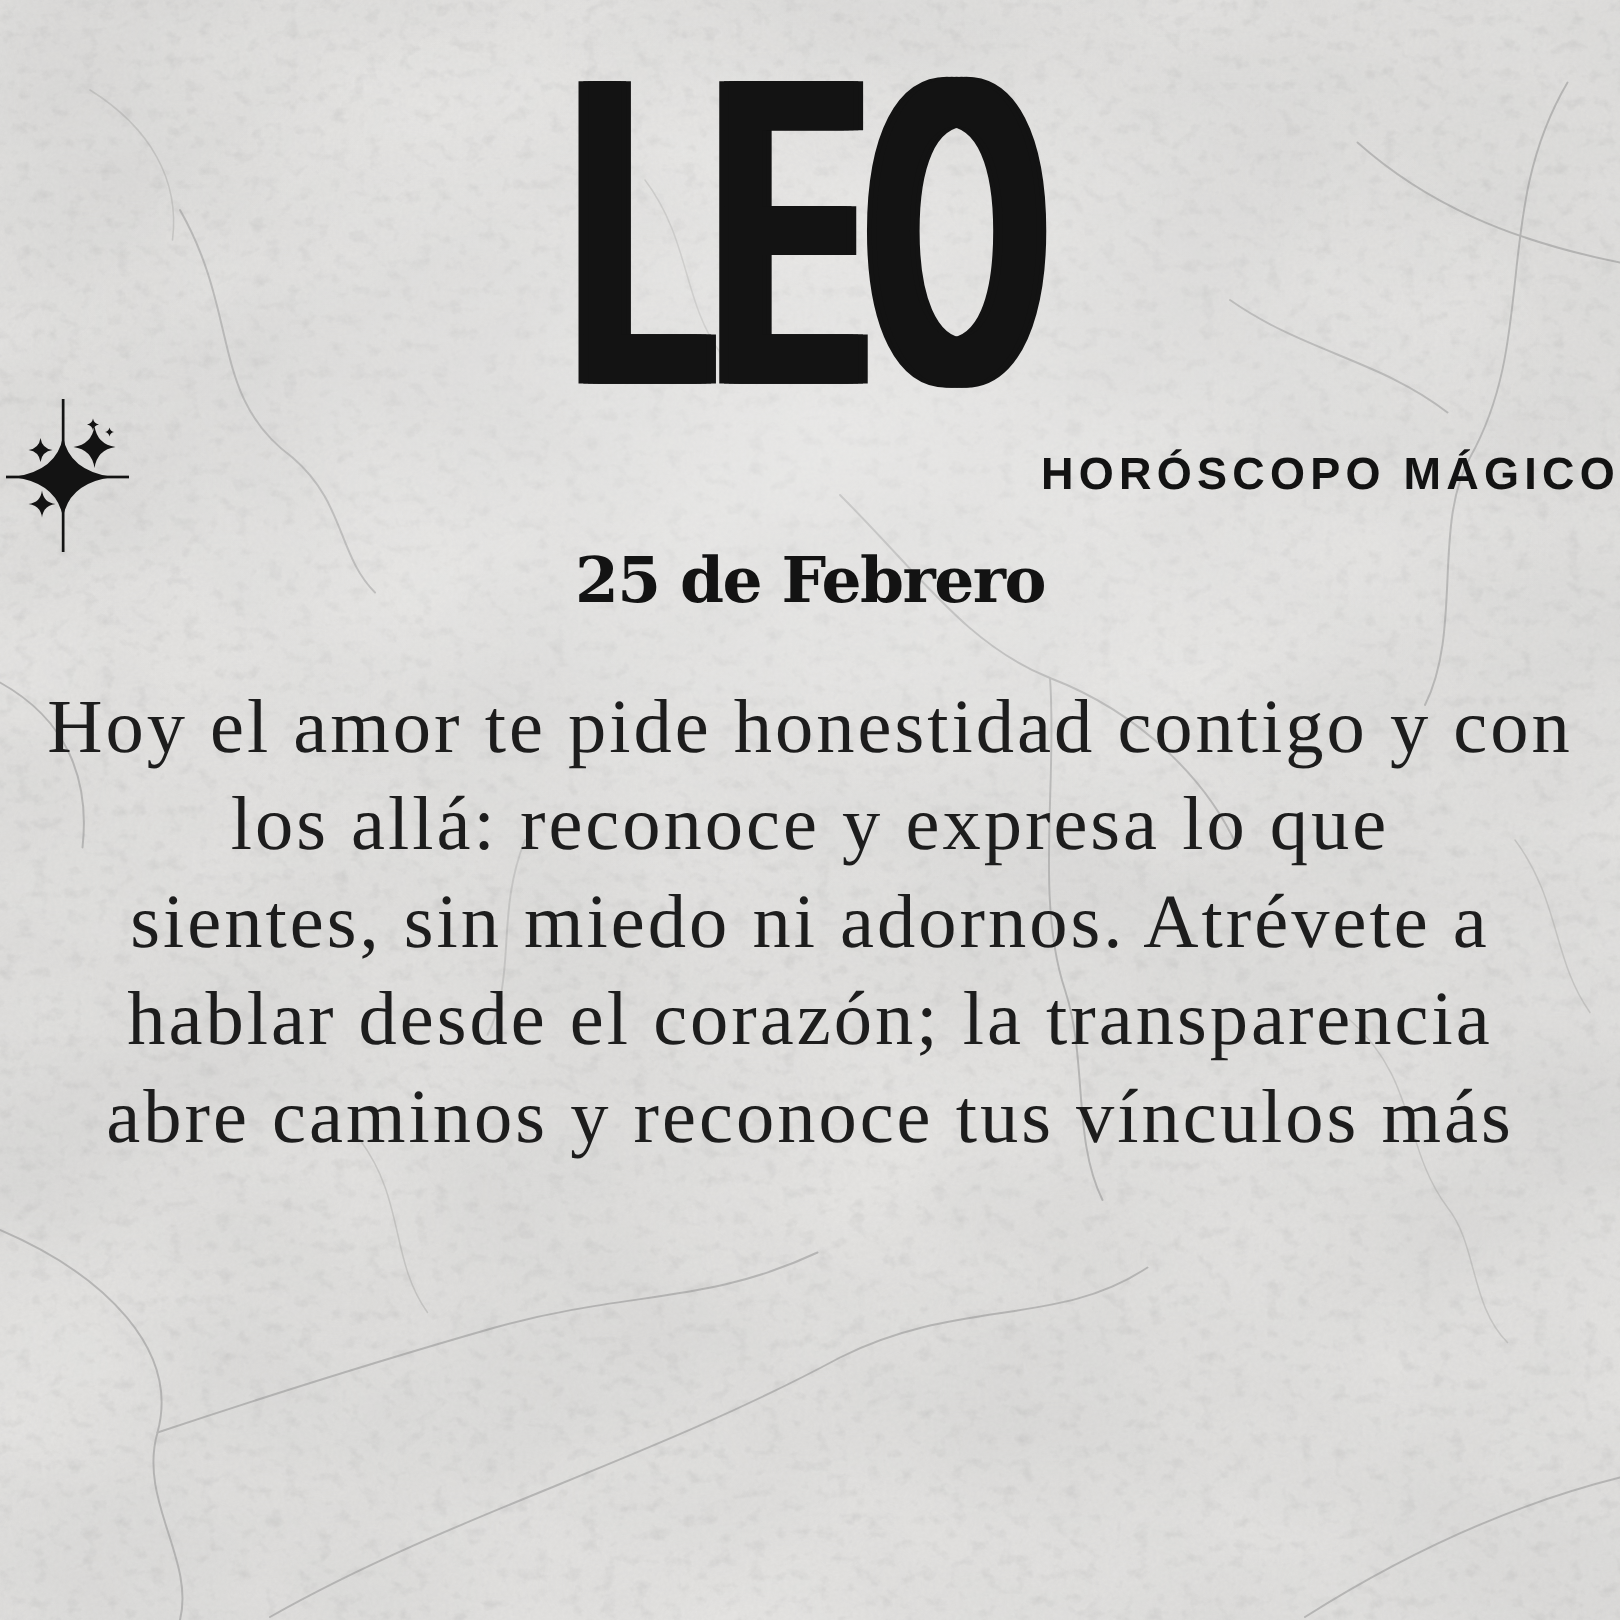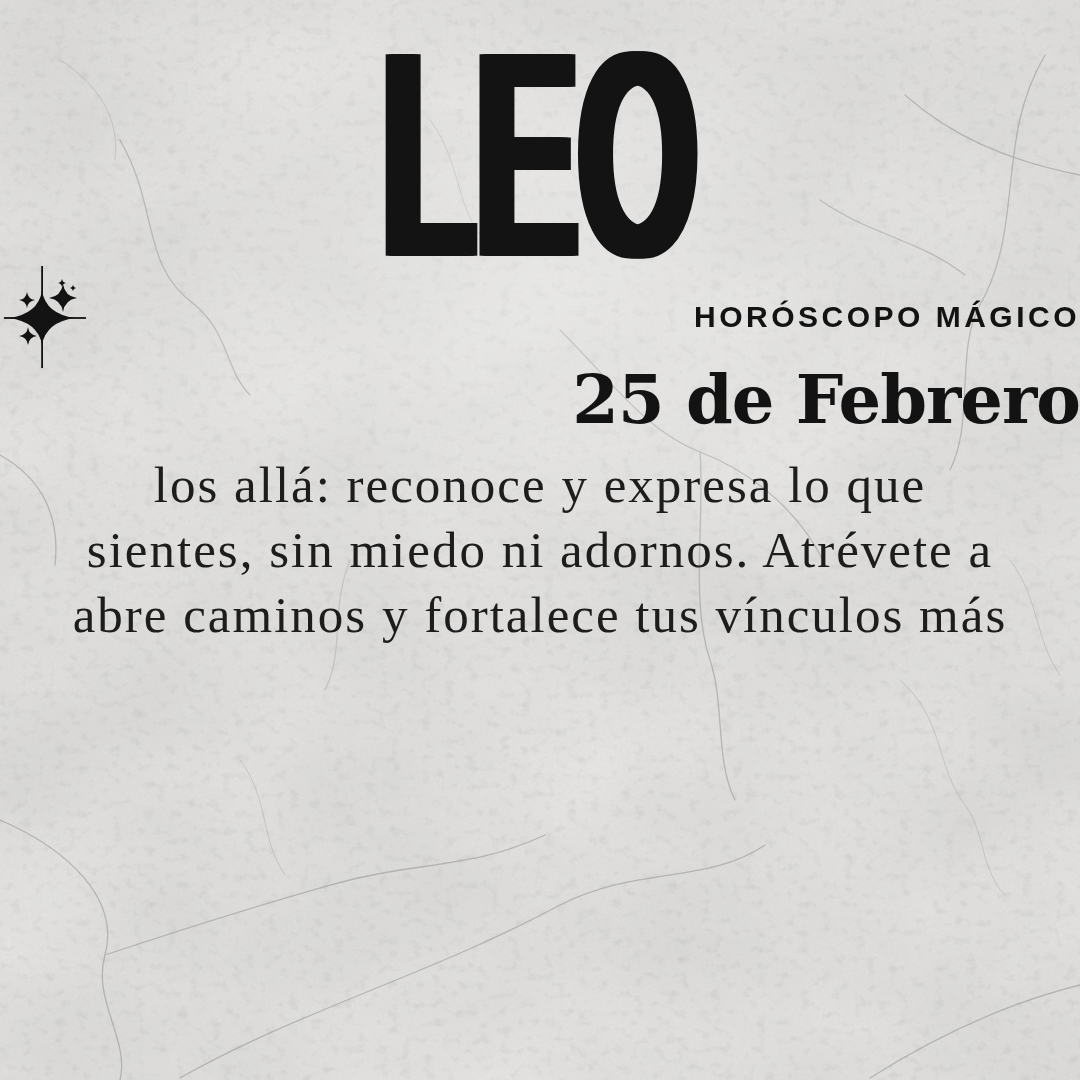--- a/index.html
+++ b/index.html
@@ -60,24 +60,24 @@
     font-weight: bold;
     font-size: 30px;
     letter-spacing: 3.5px;
     color: var(--ink, #131313);
     white-space: nowrap;
   }
 
   
   .date {
     position: absolute; top: 366px; left: 0; right: 0;
-    text-align: right;
+    text-align: center;
     font-family: "DejaVu Serif", serif;
     font-weight: bold;
-    font-size: 67px;
+    font-size: 42px;
     letter-spacing: -1px;
     line-height: 1;
     color: var(--ink, #131313);
   }
 
   
   .body-text {
     position: absolute; top: 453px; left: 0; right: 0;
     text-align: center;
   }
@@ -162,19 +162,21 @@
 
         <path d="M62,17 Q62.6,20.4 66,21 Q62.6,21.6 62,25 Q61.4,21.6 58,21 Q61.4,20.4 62,17 Z"></path>
         <path d="M73,23 Q73.5,25.5 76,26 Q73.5,26.5 73,29 Q72.5,26.5 70,26 Q72.5,25.5 73,23 Z"></path>
       </svg>
       <span class="brand-label">HORÓSCOPO MÁGICO</span>
     </div>
 
     <h2 class="date" style="margin:0; font-weight:bold;">25 de Febrero</h2>
 
     <div class="body-text">
+      <div class="body-line">Hoy el amor te pide honestidad contigo y con</div>
       <div class="body-line">los allá: reconoce y expresa lo que</div>
       <div class="body-line">sientes, sin miedo ni adornos. Atrévete a</div>
-      <div class="body-line">abre caminos y fortalece tus vínculos más</div>
+      <div class="body-line">hablar desde el corazón; la transparencia</div>
+      <div class="body-line">abre caminos y reconoce tus vínculos más</div>
     </div>
 
   </div>
 </div>
 
 </body></html>

